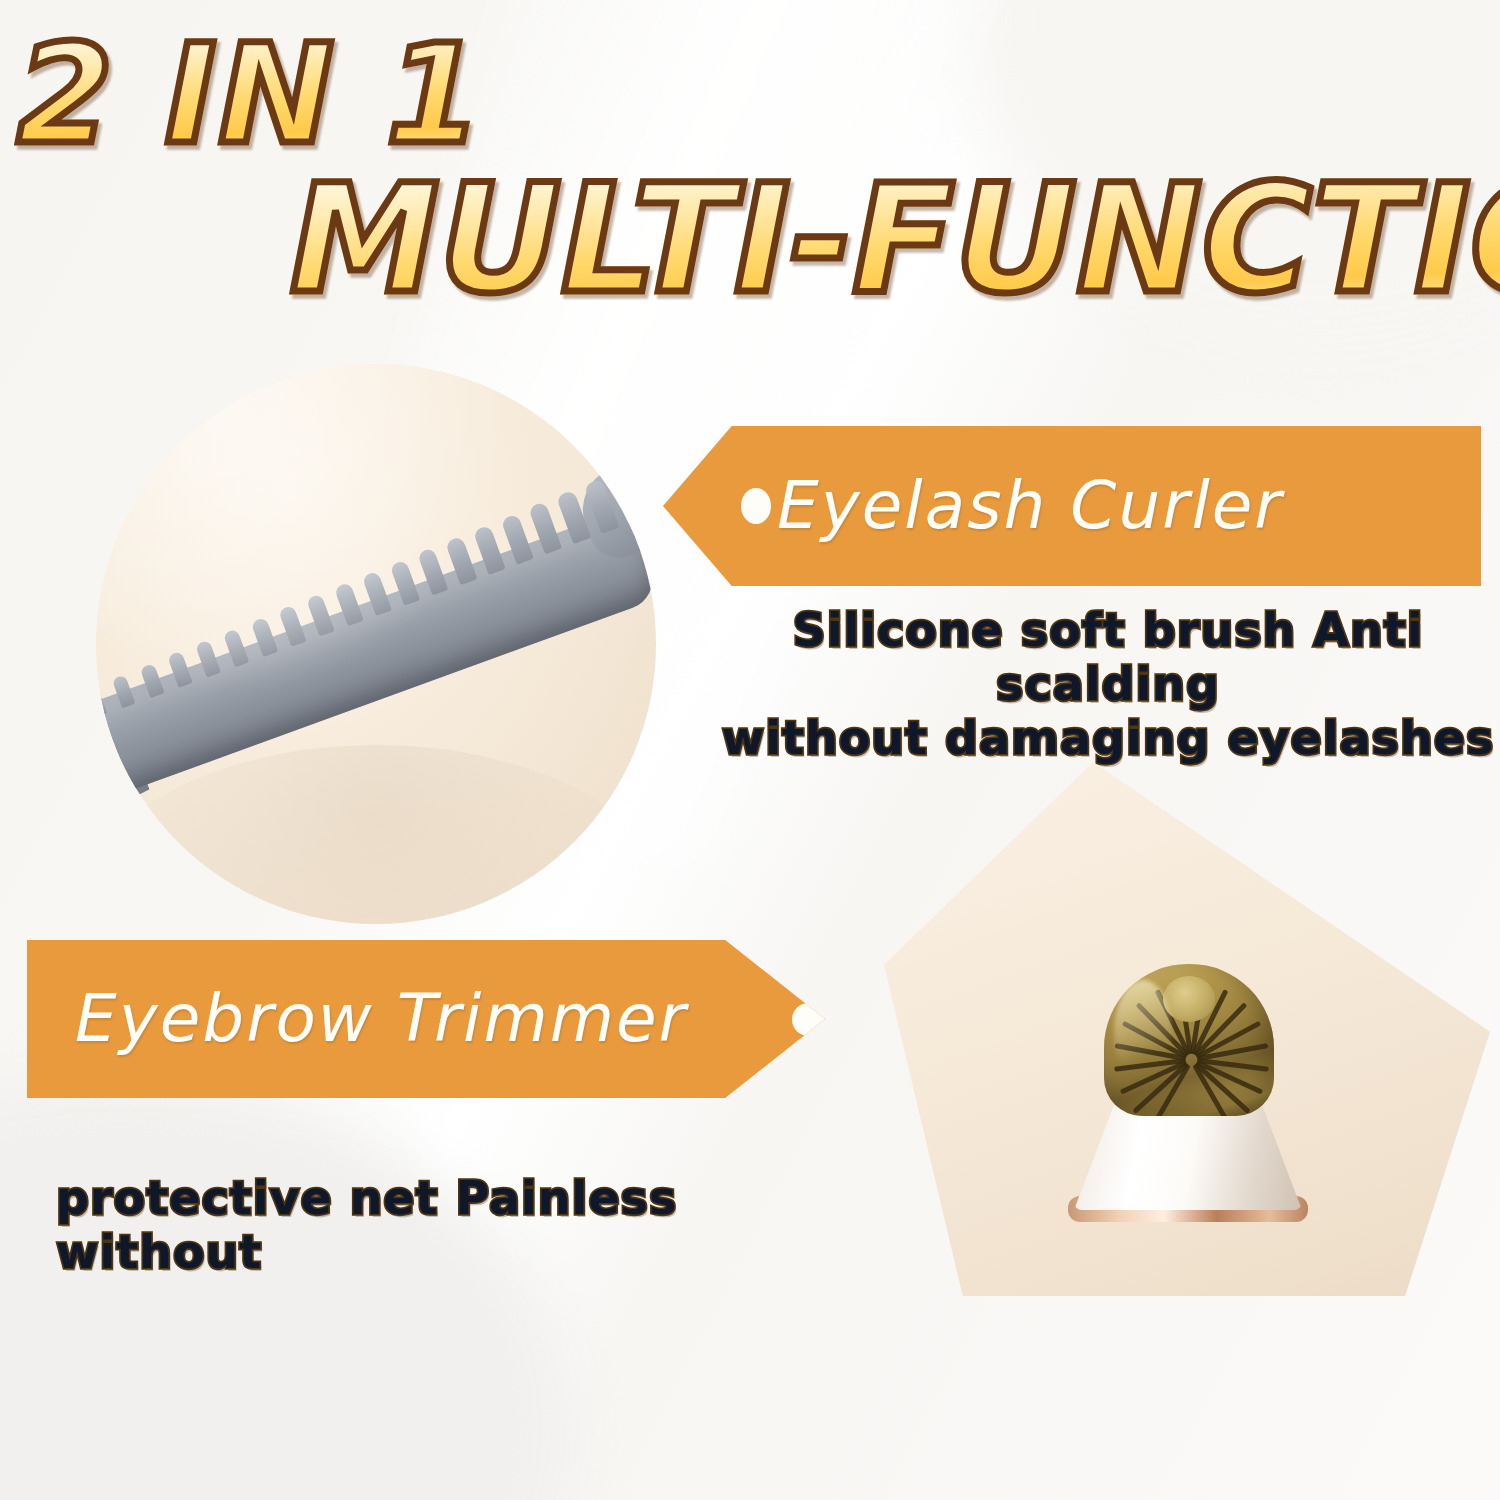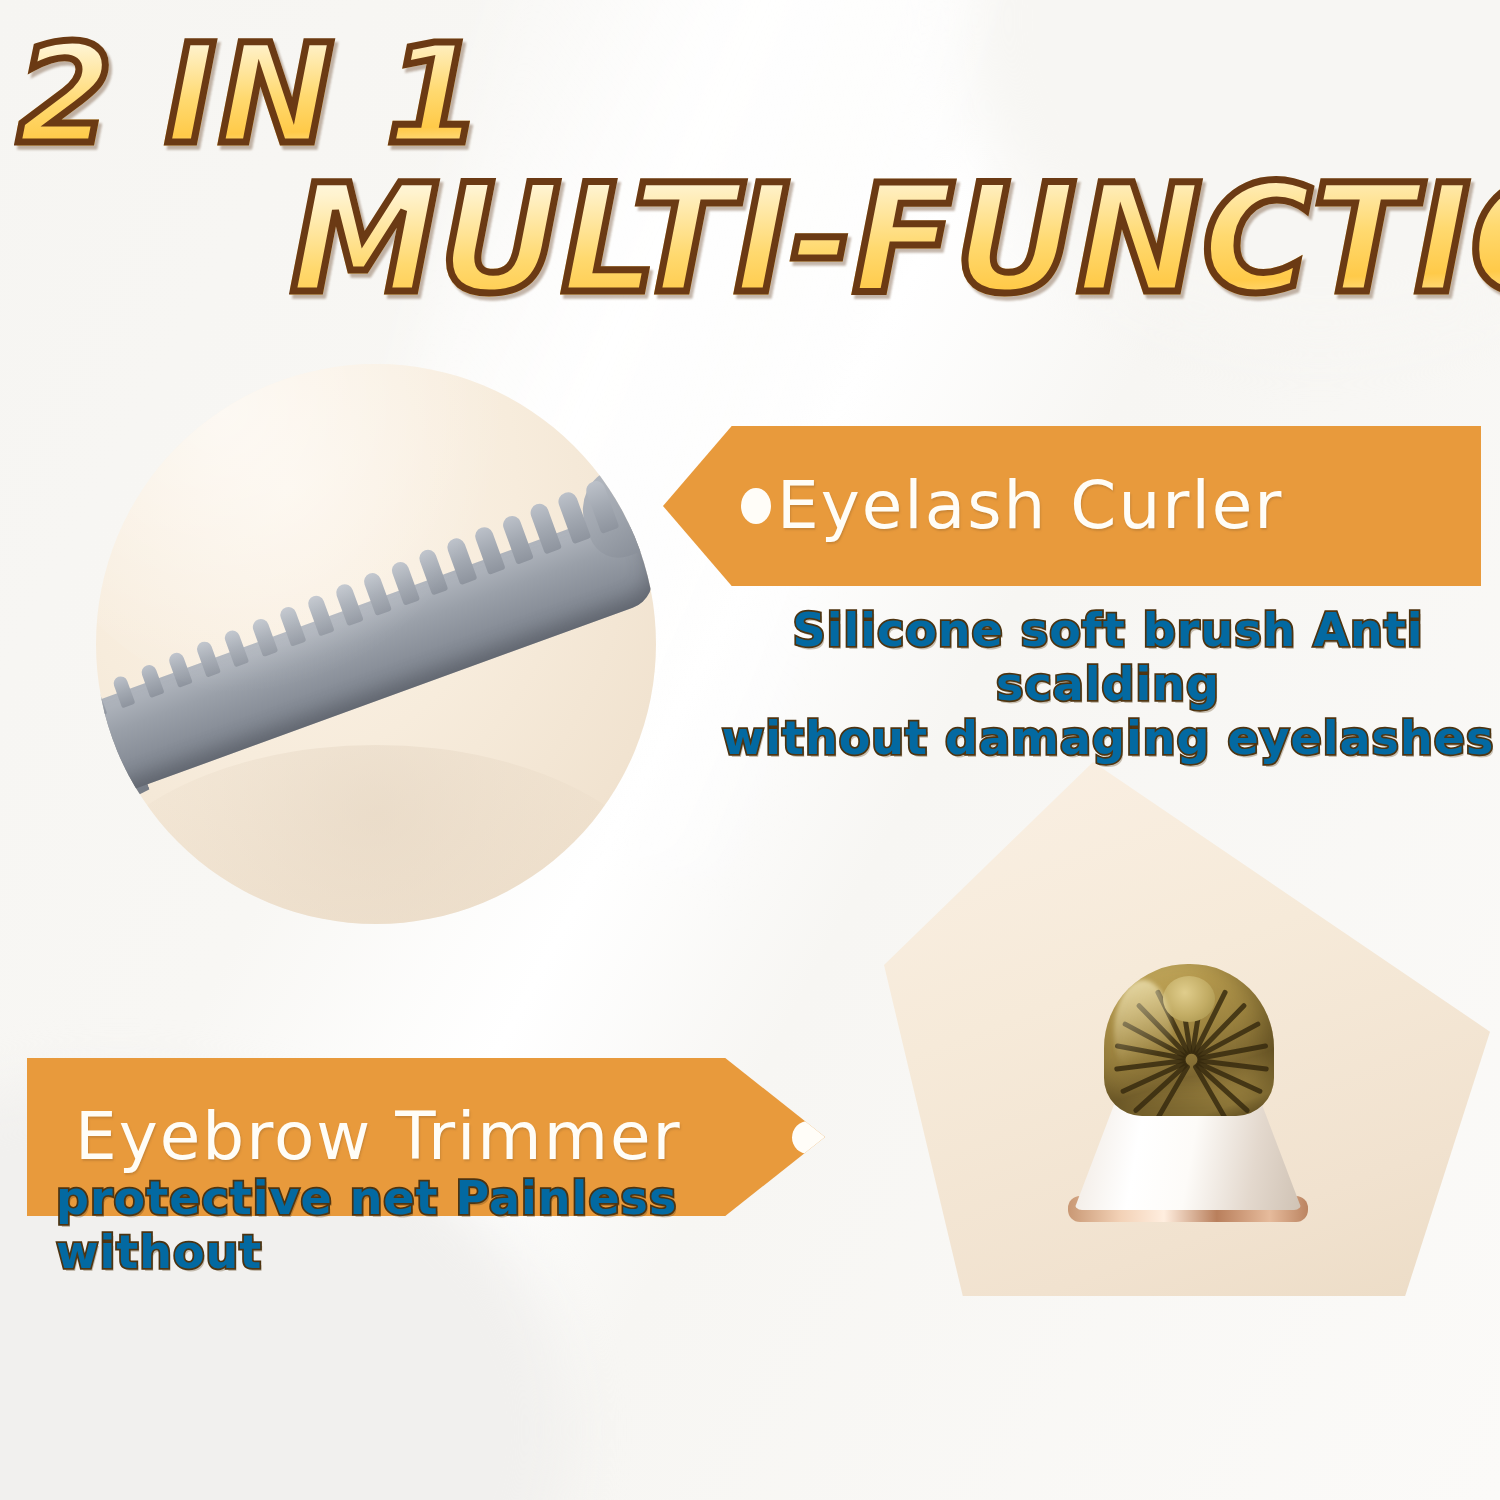--- a/index.html
+++ b/index.html
@@ -223,29 +223,30 @@
     filter: blur(2px);
   }
 
   
   .banner {
     position: absolute;
     background: #e89a3c;
     display: flex;
     align-items: center;
     box-shadow: 0 3px 7px rgba(150,110,60,0.18);
+    font-style: italic;
   }
   .banner-1 {
     left: 663px; top: 426px;
     width: 740px; height: 160px;
     clip-path: polygon(0% 50%, 8.4% 0%, 100% 0%, 100% 100%, 8.4% 100%);
     padding-left: 78px;
   }
   .banner-2 {
-    left: 27px; top: 1058px;
+    left: 27px; top: 940px;
     width: 750px; height: 158px;
     clip-path: polygon(0% 0%, 87.5% 0%, 100% 50%, 87.5% 100%, 0% 100%);
     padding-left: 48px;
   }
   .bullet-dot {
     width: 30px; height: 36px;
     border-radius: 50%;
     background: #fffdf8;
     flex: 0 0 auto;
   }
@@ -263,21 +264,21 @@
   .banner-2 .banner-label { margin-right: 86px; }
   .banner-2 .spacer { flex: 1 1 auto; }
 
   
   .desc {
     position: absolute;
     font-family: "DejaVu Sans", sans-serif;
     font-weight: bold;
     font-size: 46px;
     line-height: 1.17;
-    color: #0369a1;
+    color: #0f172a;
     -webkit-text-stroke: 3.4px #4d3310;
     paint-order: stroke fill;
     letter-spacing: 1px;
     text-shadow: 2px 3px 0 rgba(90,62,22,0.30);
     white-space: nowrap;
   }
   .desc-1 {
     left: 718px; top: 604px;
     text-align: center;
     width: 780px;

